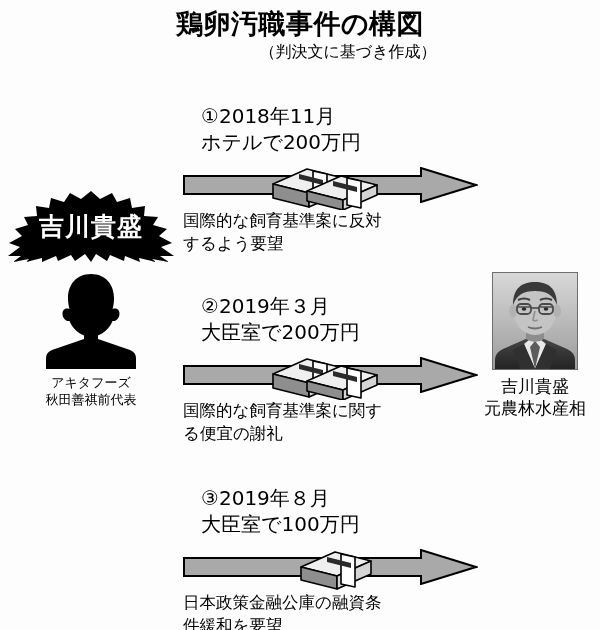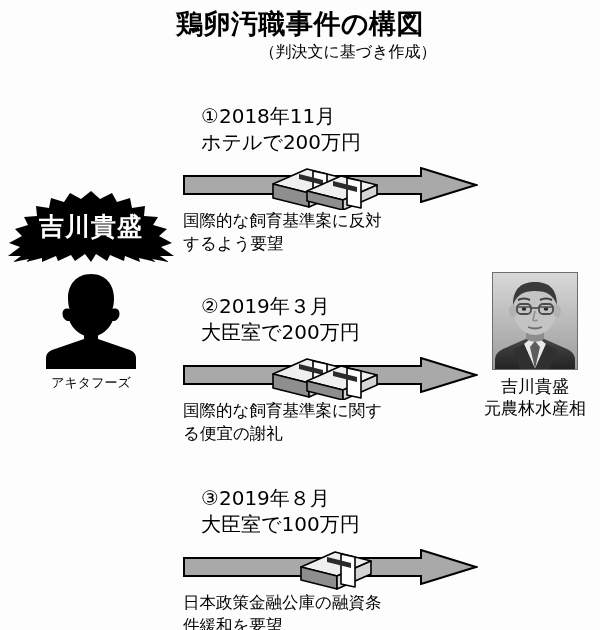--- a/index.html
+++ b/index.html
@@ -172,20 +172,21 @@
     </div>
 
     <div class="silhouette">
       <svg width="112" height="98" viewBox="0 0 112 98" xmlns="http://www.w3.org/2000/svg">
         <path fill="#000000" d="M56 3 C41 3 33 14 33 27 C33 31 33.5 35 34.5 38 C31 36.5 27.5 38.5 27.5 42.5 C27.5 47 30.5 50.5 34.5 50 C37 57 44 62.5 49 64.5 L49 68 L17 79 C13 80.5 11 83.5 11 87 L11 98 L101 98 L101 87 C101 83.5 99 80.5 95 79 L63 68 L63 64.5 C68 62.5 75 57 77.5 50 C81.5 50.5 84.5 47 84.5 42.5 C84.5 38.5 81 36.5 77.5 38 C78.5 35 79 31 79 27 C79 14 71 3 56 3 Z"></path>
       </svg>
     </div>
 
     <div class="actor-caption">
       <div>アキタフーズ</div>
+      <div>秋田善祺前代表</div>
     </div>
   </div>
 
   <div class="right-col">
     <div class="photo-frame">
       <svg width="84" height="96" viewBox="0 0 84 96" xmlns="http://www.w3.org/2000/svg">
         <defs>
           <linearGradient id="bgGrad" x1="0" y1="0" x2="0" y2="1">
             <stop offset="0%" stop-color="#d8d8d8"></stop>
             <stop offset="100%" stop-color="#9c9c9c"></stop>

